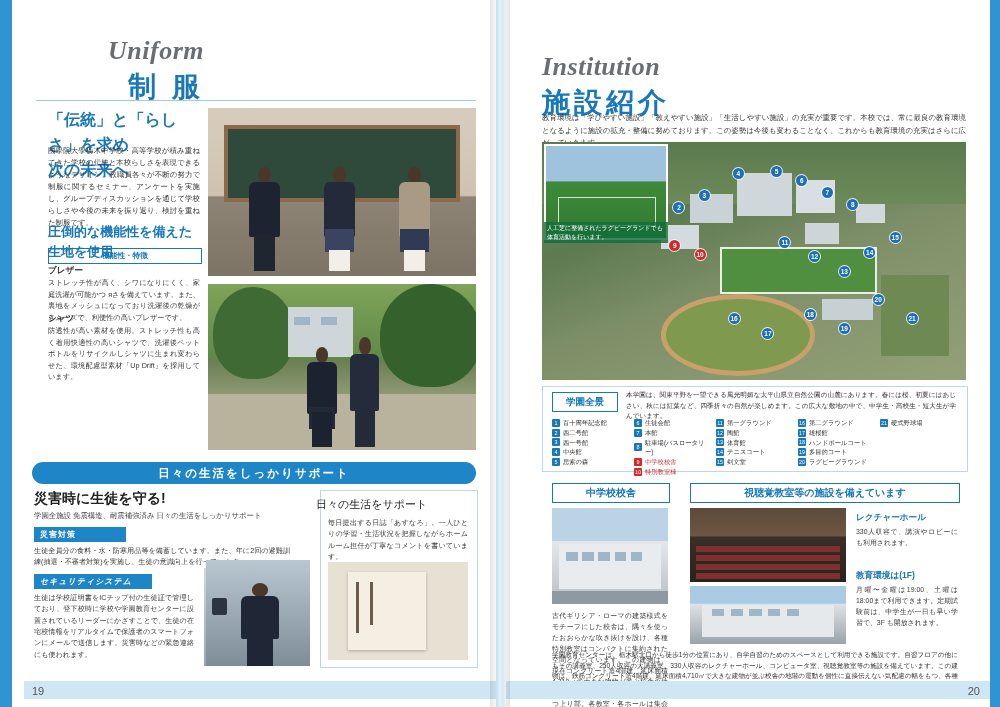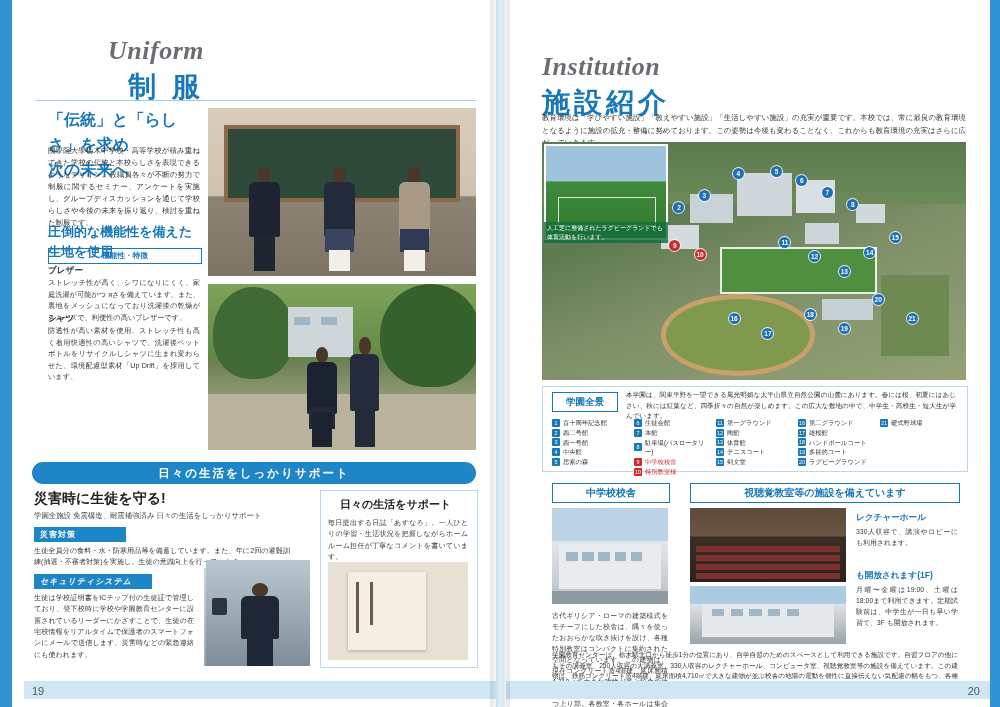--- a/index.html
+++ b/index.html
@@ -53,21 +53,21 @@
   .d-sub{position:absolute;left:22px;top:510px;width:270px;font-size:7.4px;color:#444;line-height:1.5;}
   .chip{position:absolute;background:#1e85c6;color:#fff;font-size:8px;font-weight:bold;
     padding:2px 6px;letter-spacing:1px;}
   .chip.a{left:22px;top:527px;width:80px;}
   .chip.b{left:22px;top:574px;width:106px;font-style:italic;}
   .d-p{position:absolute;left:22px;width:160px;font-size:7.1px;line-height:1.6;color:#3a3a3a;text-align:justify;}
   .d-p.a{top:546px;width:256px;}
   .d-p.b{top:593px;}
 
   .rbox{position:absolute;left:308px;top:490px;width:156px;height:176px;border:1px solid #bcd9ec;}
-  .rbox-h{position:absolute;left:328px;top:497px;font-size:11px;font-weight:bold;color:#222;}
+  .rbox-h{position:absolute;left:304px;top:497px;font-size:11px;font-weight:normal;color:#222;}
   .rbox-p{position:absolute;left:316px;top:518px;width:140px;font-size:7.1px;line-height:1.6;color:#3a3a3a;text-align:justify;}
 
   .pgnum{position:absolute;bottom:10px;font-size:11px;color:#555;}
   .pgnum.l{left:20px;}
   .pgnum.r{right:20px;}
   .pgfoot{position:absolute;bottom:8px;height:18px;background:#cfe6f5;}
   .pgfoot.l{left:12px;width:484px;}
   .pgfoot.r{left:506px;width:484px;}
 
   
@@ -407,21 +407,21 @@
   <div class="cap-p" style="left:856px;top:526px;width:102px;">330人収容で、講演やロビーにも利用されます。</div>
 
   <div class="ph" style="left:690px;top:586px;width:156px;height:58px;background:linear-gradient(180deg,#a9cbe4 0%,#a9cbe4 30%,#dfe3e6 31%,#9aa3aa 100%);">
     <div class="bldg" style="left:8%;top:32%;width:84%;height:56%;background:#e6e9ec"></div>
     <div class="win" style="left:14%;top:40%;width:8%;height:12%"></div>
     <div class="win" style="left:26%;top:40%;width:8%;height:12%"></div>
     <div class="win" style="left:38%;top:40%;width:8%;height:12%"></div>
     <div class="win" style="left:50%;top:40%;width:8%;height:12%"></div>
     <div class="win" style="left:62%;top:40%;width:8%;height:12%"></div>
   </div>
-  <div class="cap-h" style="left:856px;top:570px;">も開放されます(1F)</div>
+  <div class="cap-h" style="left:856px;top:570px;">教育環境は(1F)</div>
   <div class="cap-p" style="left:856px;top:584px;width:102px;">月曜〜金曜は19:00、土曜は18:00まで利用できます。定期試験前は、中学生が一日も早い学習で、3F も開放されます。</div>
 
   <div class="r-foot">学園教育センターは、栃木駅北口から徒歩1分の位置にあり、自学自習のためのスペースとして利用できる施設です。自習フロアの他にもその講義室、250人収容の大講義室、330人収容のレクチャーホール、コンピュータ室、視聴覚教室等の施設を備えています。この建物は、鉄筋コンクリート造4階建、延床面積4,710㎡で大きな建物が並ぶ校舎の地階の運動を個性に直接伝えない気配慮の幅をもつ、各種の下で安全性の高い建物です。また、全館地階開放講はもちろんこと、1階は全面冷暖房完備で、各教室からも快適に活用されます。</div>
 
   <div class="pgfoot r"></div>
   <div class="pgnum r">20</div>
 
   <div class="gutter"></div>
 </div>
 

